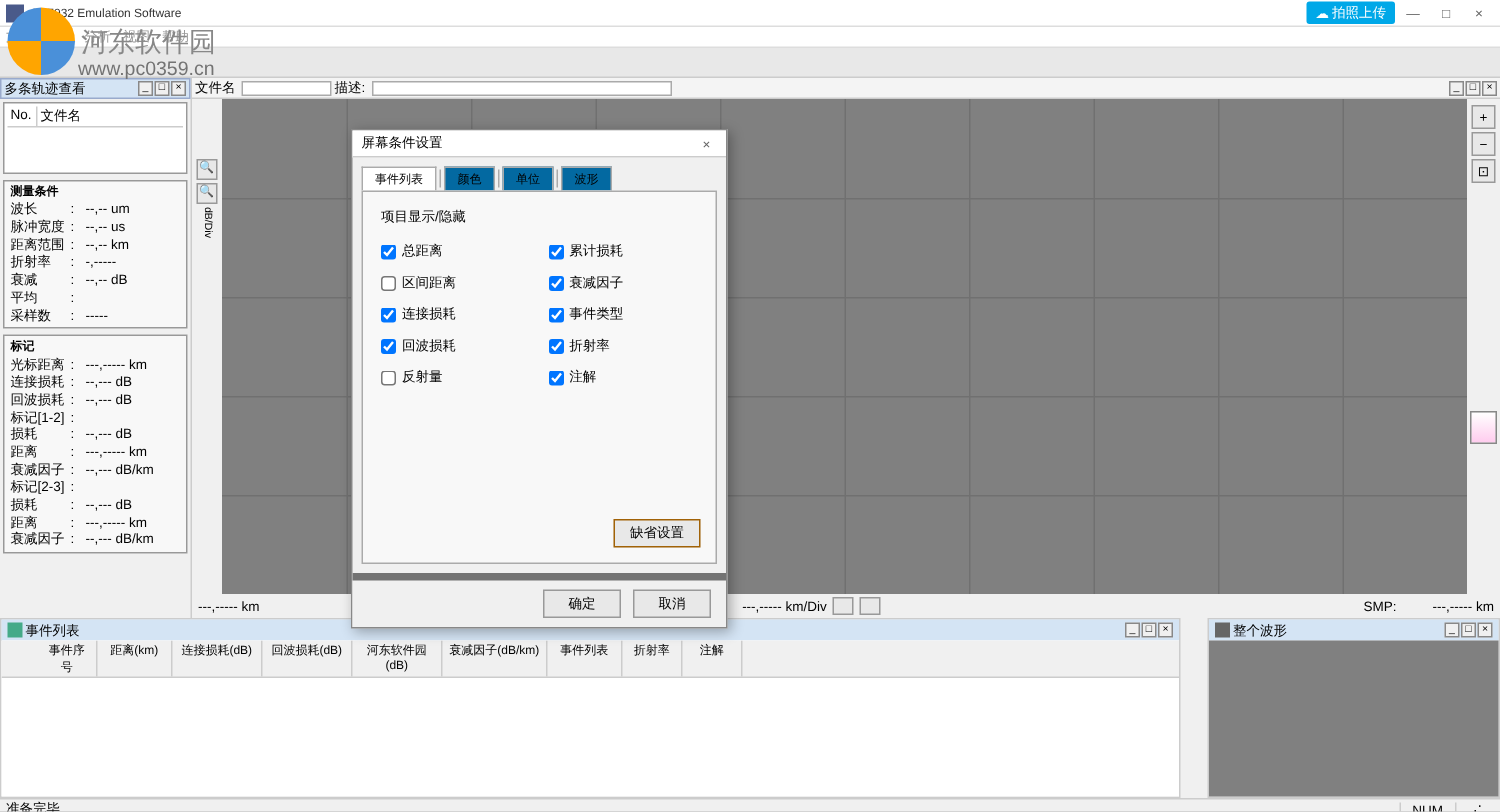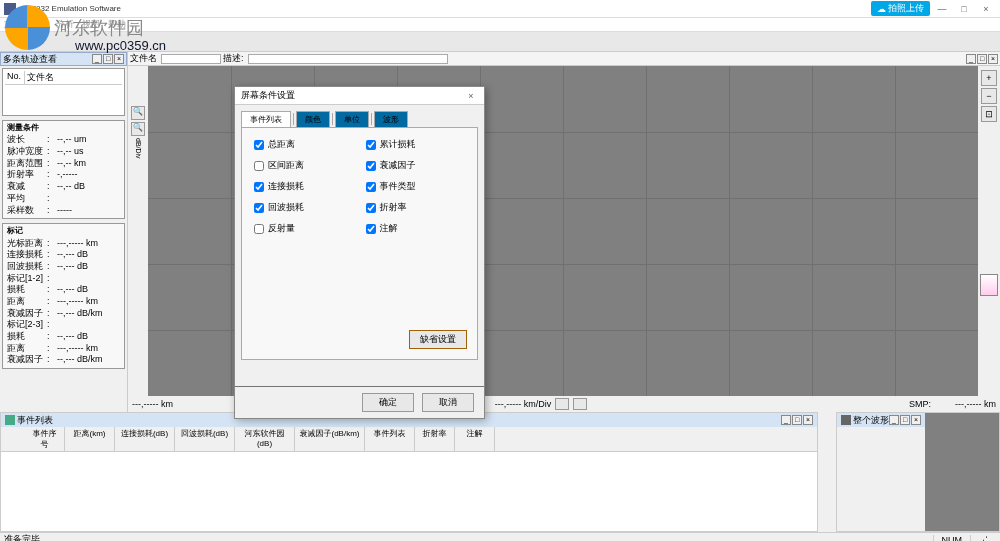--- a/index.html
+++ b/index.html
@@ -8,21 +8,21 @@
 .titlebar-icon { width: 12px; height: 12px; background: #4a5a8a; margin-right: 4px; }
 .titlebar-title { flex: 1; color: #333; font-size: 8px; }
 .titlebar-btns { display: flex; gap: 2px; align-items: center; }
 .upload-btn { background: #00a8e8; color: #fff; padding: 1px 6px; border-radius: 2px; display: flex; align-items: center; gap: 2px; }
 .win-btn { width: 20px; height: 14px; display: flex; align-items: center; justify-content: center; color: #666; }
 .menubar { height: 14px; background: #fff; display: flex; padding: 0 4px; gap: 8px; border-bottom: 1px solid #ddd; font-size: 8px; color: #999; }
 .toolbar { height: 20px; background: #e8e8e8; border-bottom: 1px solid #ccc; }
 .watermark { position: absolute; top: 5px; left: 5px; z-index: 100; display: flex; align-items: center; pointer-events: none; }
 .watermark-logo { width: 45px; height: 45px; border-radius: 50%; background: conic-gradient(#ffa500 0deg 90deg, #4a90d9 90deg 180deg, #ffa500 180deg 270deg, #4a90d9 270deg 360deg); }
 .watermark-text { font-size: 18px; color: #888; margin-left: 4px; }
-.watermark-url { position: absolute; top: 38px; left: 75px; color: #0f172a; font-size: 13px; }
+.watermark-url { position: absolute; top: 38px; left: 52px; color: #737373; font-size: 13px; }
 .main-area { display: flex; height: 360px; }
 .left-panel { width: 128px; display: flex; flex-direction: column; border-right: 1px solid #ccc; }
 .panel-header { height: 14px; background: #d4e4f4; border: 1px solid #9ac; display: flex; align-items: center; padding: 0 2px; font-size: 8px; }
 .panel-header-btns { margin-left: auto; display: flex; gap: 1px; }
 .panel-header-btn { width: 10px; height: 10px; border: 1px solid #888; background: #f0f0f0; font-size: 7px; text-align: center; line-height: 8px; }
 .file-list-box { border: 1px solid #999; margin: 2px; padding: 2px; height: 48px; background: #fff; overflow: auto; }
 .file-list-header { display: flex; font-size: 8px; border-bottom: 1px solid #ccc; }
 .file-list-header span:first-child { width: 20px; border-right: 1px solid #ccc; padding: 0 2px; }
 .file-list-header span:last-child { padding: 0 2px; }
 .info-box { border: 1px solid #999; margin: 2px; padding: 2px 4px; font-size: 7px; line-height: 1.3; background: #f8f8f8; }
@@ -47,42 +47,42 @@
 .graph-bottom { height: 16px; display: flex; align-items: center; padding: 0 4px; font-size: 8px; background: #f0f0f0; gap: 4px; }
 .graph-bottom .spacer { flex: 1; }
 .small-btn { width: 14px; height: 12px; border: 1px solid #999; background: #e8e8e8; }
 .bottom-panels { display: flex; height: 120px; }
 .event-panel { flex: 1; border: 1px solid #ccc; display: flex; flex-direction: column; }
 .event-panel-header { height: 14px; background: #d4e4f4; display: flex; align-items: center; padding: 0 4px; font-size: 8px; }
 .event-panel-header .icon { width: 10px; height: 10px; background: #4a8; margin-right: 2px; }
 .event-table { flex: 1; background: #fff; overflow: auto; }
 .event-table-header { display: flex; border-bottom: 1px solid #ccc; background: #f0f0f0; padding-left: 24px; }
 .event-table-header div { border-right: 1px solid #ccc; padding: 1px 4px; font-size: 8px; text-align: center; }
-.preview-panel { width: 164px; border: 1px solid #ccc; display: flex; flex-direction: row; margin-left: 18px; }
+.preview-panel { width: 195px; border: 1px solid #ccc; display: flex; flex-direction: column; margin-left: 18px; }
 .preview-body { flex: 1; background: #808080; }
 .statusbar { height: 14px; background: #f0f0f0; border-top: 1px solid #ccc; display: flex; align-items: center; padding: 0 4px; font-size: 8px; }
 .statusbar .spacer { flex: 1; }
 .statusbar .cell { border-left: 1px solid #ccc; padding: 0 8px; }
 
 
 .dialog-overlay { position: absolute; inset: 0; }
 .dialog { position: absolute; left: 234px; top: 86px; width: 251px; height: 333px; background: #f0f0f0; border: 1px solid #888; box-shadow: 2px 2px 8px rgba(0,0,0,.3); display: flex; flex-direction: column; }
 .dialog-title { height: 18px; background: #fff; display: flex; align-items: center; padding: 0 6px; font-size: 9px; border-bottom: 1px solid #ccc; }
 .dialog-close { margin-left: auto; width: 14px; text-align: center; color: #666; }
 .dialog-tabs { display: flex; padding: 6px 6px 0; gap: 0; }
 .dialog-tab { padding: 2px 8px; border: 1px solid #aaa; background: #0369a1; font-size: 8px; border-bottom: none; }
 .dialog-tab.active { background: #fff; }
 .dialog-tab-sep { border-left: 1px solid #aaa; margin: 2px 2px; }
 .dialog-body { flex: 1; border: 1px solid #aaa; margin: 0 6px 6px; background: #f8f8f8; padding: 10px 12px; position: relative; }
 .dialog-section-title { font-size: 9px; margin-bottom: 10px; }
 .checkbox-grid { display: grid; grid-template-columns: 1fr 1fr; gap: 8px 12px; }
 .checkbox-item { display: flex; align-items: center; gap: 4px; font-size: 9px; }
 .checkbox-item input { width: 10px; height: 10px; }
 .default-btn { position: absolute; right: 10px; bottom: 10px; padding: 2px 10px; border: 1px solid #a16207; background: #e8e8e8; font-size: 9px; }
-.dialog-footer { display: flex; justify-content: flex-end; gap: 8px; padding: 6px 10px; border-top: 1px solid #737373; background: #f0f0f0; margin-top: 20px; }
+.dialog-footer { display: flex; justify-content: flex-end; gap: 8px; padding: 6px 10px; border-top: 5px solid #737373; background: #f0f0f0; }
 .dialog-btn { padding: 2px 16px; border: 1px solid #999; background: #e8e8e8; font-size: 9px; }
 </style>
 </head>
 <body>
 
 <div class="watermark">
   <div class="watermark-logo"></div>
   <div class="watermark-text">河东软件园</div>
 </div>
 <div class="watermark-url">www.pc0359.cn</div>
@@ -339,20 +339,21 @@
     <div class="dialog-tabs">
       <div class="dialog-tab active">事件列表</div>
       <div class="dialog-tab-sep"></div>
       <div class="dialog-tab">颜色</div>
       <div class="dialog-tab-sep"></div>
       <div class="dialog-tab">单位</div>
       <div class="dialog-tab-sep"></div>
       <div class="dialog-tab">波形</div>
     </div>
     <div class="dialog-body">
+      <div class="dialog-section-title">项目显示/隐藏</div>
       <div class="checkbox-grid" id="check-grid">
           <label class="checkbox-item">
             <input type="checkbox" checked="" style="">
             <span>总距离</span>
           </label>
           <label class="checkbox-item">
             <input type="checkbox" checked="" style="">
             <span>累计损耗</span>
           </label>
           <label class="checkbox-item">

